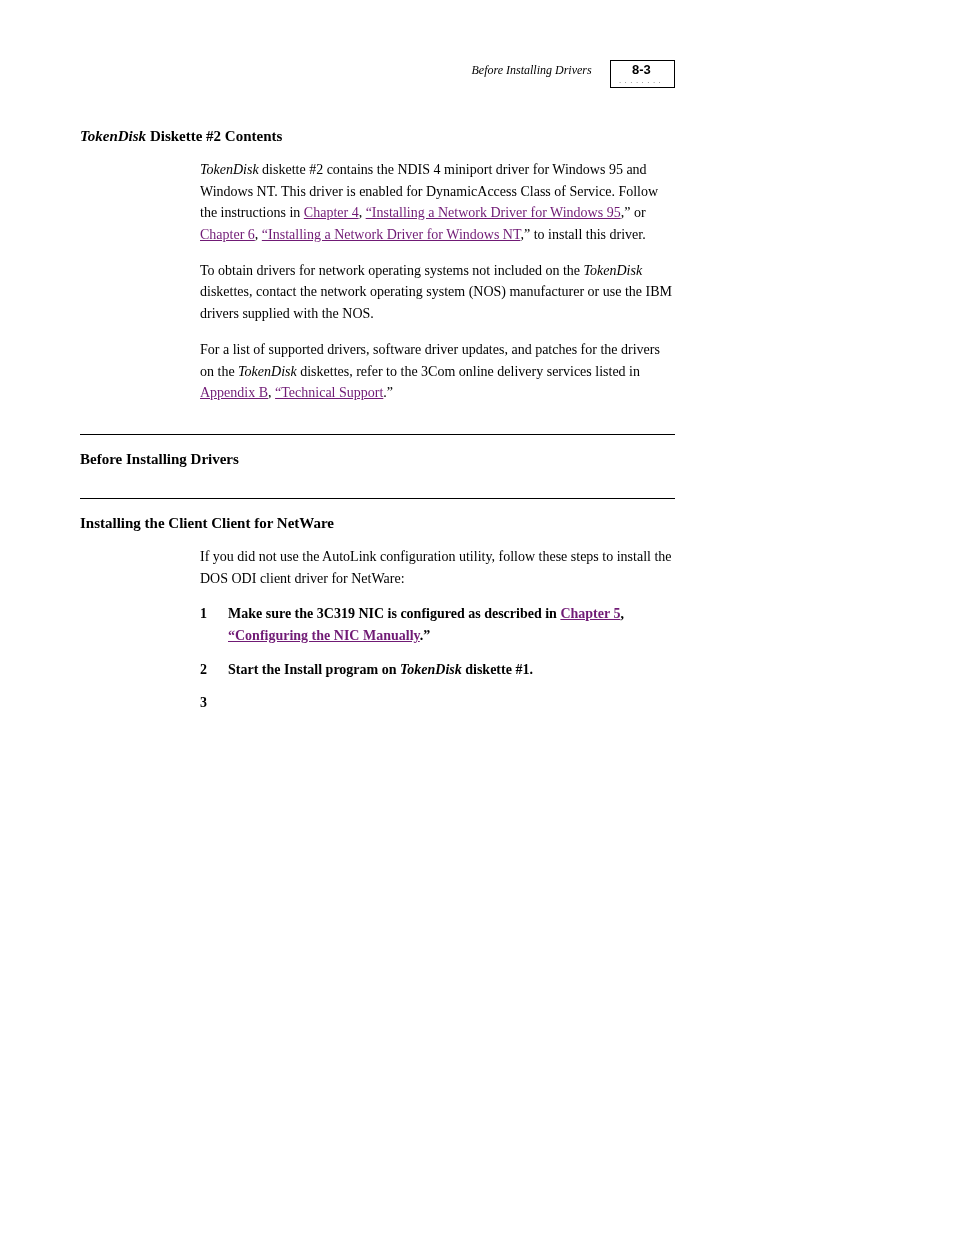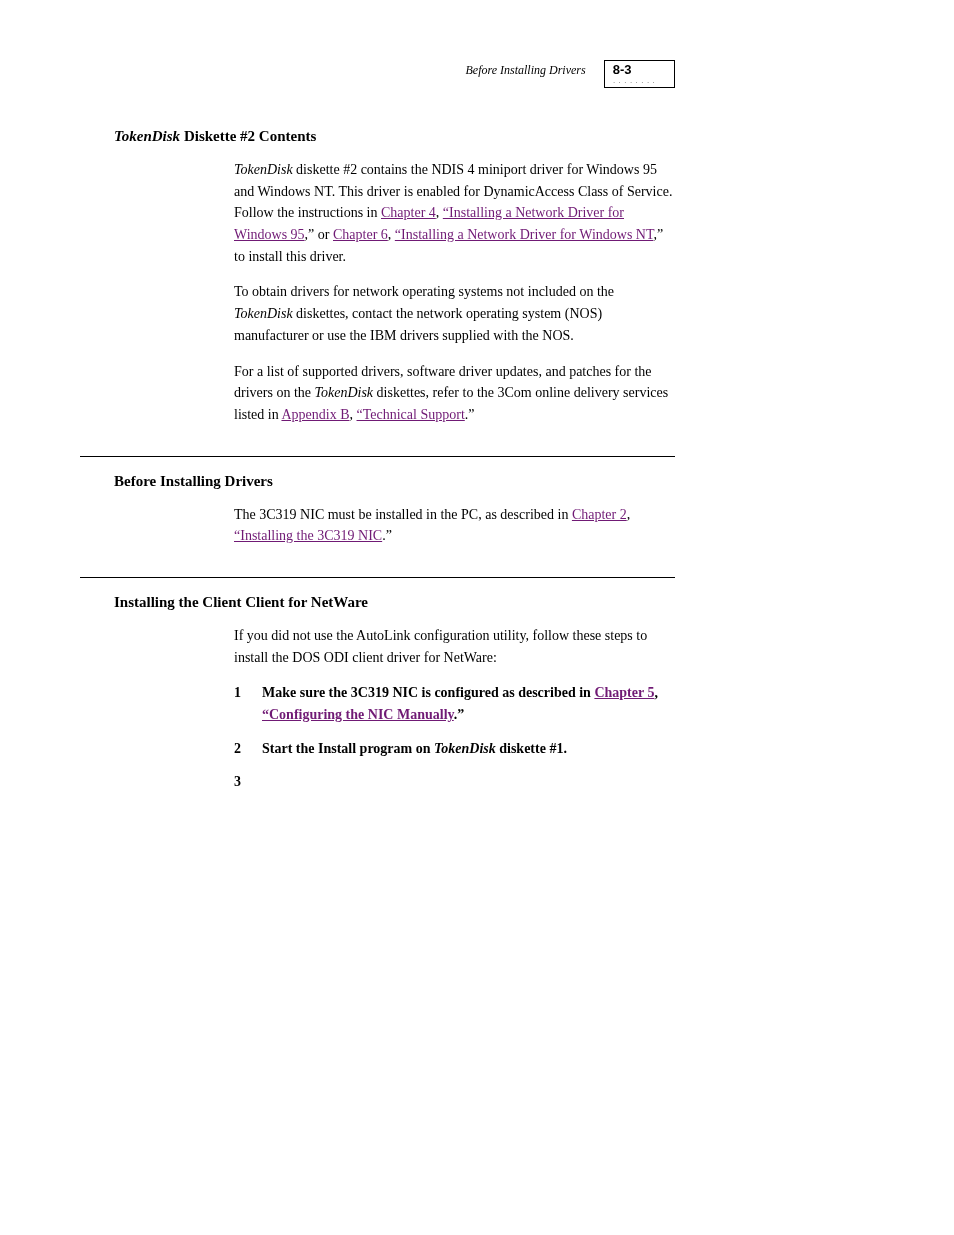--- a/index.html
+++ b/index.html
@@ -43,21 +43,20 @@
     }
 
     
     .content {
       padding: 20px 80px 40px 80px;
     }
 
     
     .section {
       margin-bottom: 30px;
-      margin-left: 34px;
     }
 
     .section-heading {
       font-weight: bold;
       font-size: 15px;
       margin-bottom: 14px;
     }
 
     .section-heading .italic-brand {
       font-style: italic;
@@ -126,22 +125,23 @@
 
     
     .header-box {
       display: flex;
       align-items: baseline;
     }
 
     .page-num-box {
       display: inline-flex;
       flex-direction: column;
+      align-items: center;
       border: 1.5px solid #000;
-      padding: 1px 16px 0 8px;
+      padding: 1px 10px 0 8px;
       margin-left: 8px;
       position: relative;
     }
 
     .page-num-inner {
       font-size: 13px;
       font-weight: bold;
       font-family: Arial, sans-serif;
     }
 
@@ -186,23 +186,20 @@
         </p>
       </div>
     </div>
 
     <hr class="divider">
     <div class="section">
       <div class="section-heading-bold">
         Before Installing Drivers
       </div>
       <div class="section-content">
-        <p>
-          The 3C319 NIC must be installed in the PC, as described in <a href="#">Chapter 2</a>, <a href="#">“Installing the 3C319 NIC</a>.”
-        </p>
       </div>
     </div>
 
     <hr class="divider">
     <div class="section">
       <div class="section-heading-bold">
         Installing the Client Client for NetWare
       </div>
       <div class="section-content">
         <p>

